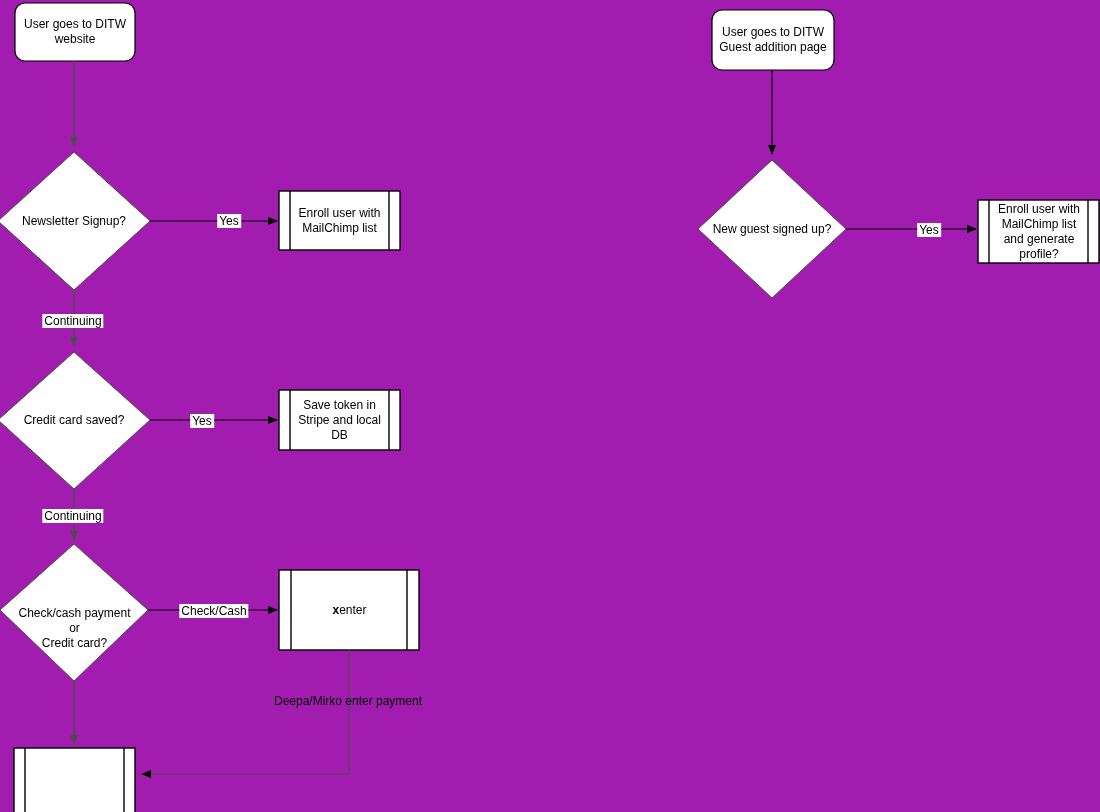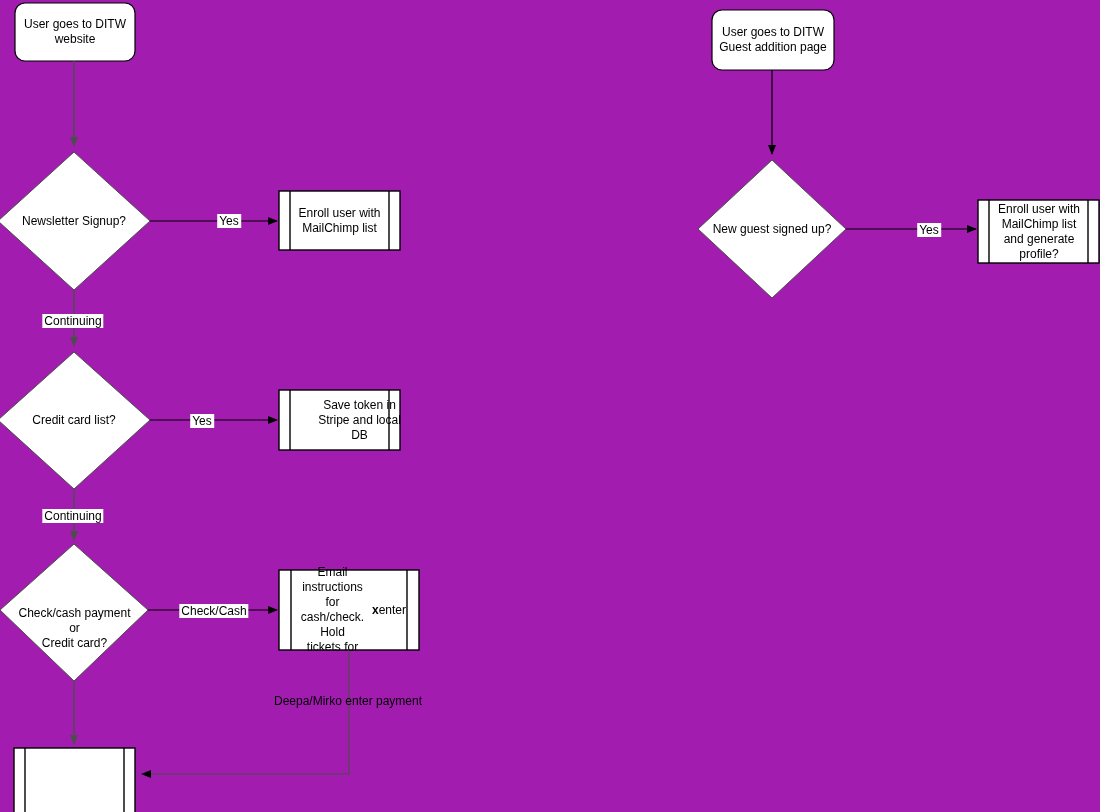--- a/index.html
+++ b/index.html
@@ -137,33 +137,31 @@
   </svg>
 
   <div class="shape-text" style="left:18px; top:3px; width:114px; height:58px;">User goes to DITW
 website</div>
 
   <div class="shape-text" style="left:4px; top:206px; width:140px; height:30px;">Newsletter Signup?</div>
 
   <div class="shape-text" style="left:292px; top:191px; width:95px; height:59px;">Enroll user with
 MailChimp list</div>
 
-  <div class="shape-text" style="left:4px; top:405px; width:140px; height:30px;">Credit card list?</div>
+  <div class="shape-text" style="left:4px; top:405px; width:140px; height:30px;">Credit card saved?</div>
 
-  <div class="shape-text" style="left:292px; top:390px; width:95px; height:60px;margin-left:20px;">Save token in
+  <div class="shape-text" style="left:292px; top:390px; width:95px; height:60px;">Save token in
 Stripe and local
 DB</div>
 
   <div class="shape-text" style="left:9px; top:605px; width:131px; height:46px;">Check/cash payment
 or
 Credit card?</div>
 
-  <div class="shape-text" style="left:293px; top:570px; width:113px; height:80px;"><span>Email instructions
-for cash/check. Hold
-tickets for </span><span class="bold-x">x</span><span> enter</span></div>
+  <div class="shape-text" style="left:293px; top:570px; width:113px; height:80px;"><span class="bold-x">x</span><span> enter</span></div>
 
 
   <div class="shape-text" style="left:713px; top:10px; width:120px; height:60px;">User goes to DITW
 Guest addition page</div>
 
   <div class="shape-text" style="left:702px; top:214px; width:140px; height:30px;">New guest signed up?</div>
 
   <div class="shape-text" style="left:991px; top:200px; width:96px; height:63px;">Enroll user with
 MailChimp list
 and generate

